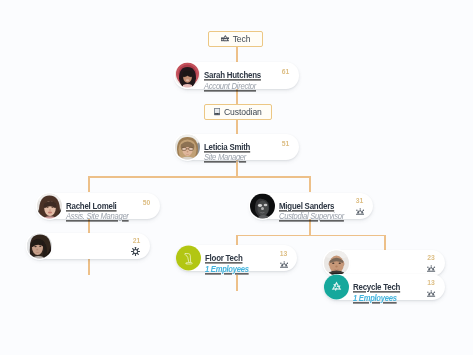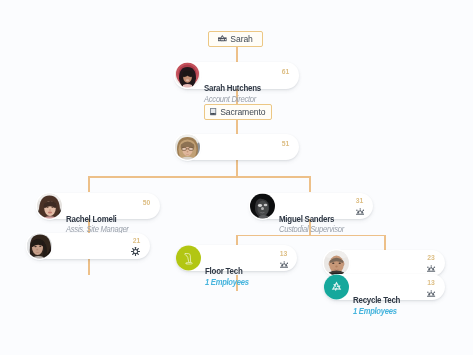--- a/index.html
+++ b/index.html
@@ -20,21 +20,21 @@
   
   .card{position:absolute;background:#ffffff;border-radius:13px;
         box-shadow:0 1px 2px rgba(40,50,70,.10),0 2px 4px rgba(40,50,70,.07);box-sizing:border-box;}
   .av{position:absolute;left:0;top:50%;transform:translateY(-50%);
       width:25px;height:25px;border-radius:50%;overflow:hidden;
       box-shadow:0 0 0 1.5px #fff,0 1px 2px rgba(35,45,65,.18);}
   .av svg{display:block;width:25px;height:25px;}
   .badge{position:absolute;left:0;top:50%;transform:translateY(-50%);
       width:25px;height:25px;border-radius:50%;display:flex;
       align-items:center;justify-content:center;}
-  .ctext{position:absolute;left:29px;top:50%;transform:translateY(-50%);margin-top:19px;}
+  .ctext{position:absolute;left:29px;top:50%;transform:translateY(-50%);margin-top:6px;text-decoration:underline;}
   .cname{font-size:8.5px;font-weight:bold;color:#2e3744;line-height:10.6px;
          white-space:nowrap;letter-spacing:-.25px;display:block;transform:scaleX(.93);transform-origin:0 50%;}
   .crole{font-size:8.3px;font-style:italic;color:#9aa1ab;line-height:10.6px;
          white-space:nowrap;letter-spacing:-.3px;display:block;transform:scaleX(.92);transform-origin:0 50%;}
   .crole.emp{color:#45b4dd;font-weight:bold;}
   .cnum{position:absolute;font-size:6.8px;color:#ddbe84;font-weight:bold;
         text-align:center;}
   .cico{position:absolute;}
   .cico svg{display:block;}
 </style>
@@ -68,36 +68,36 @@
         <path d="M21.5 0 l6.5 9 v22 h-13 v-22 z"></path>
         <circle cx="6" cy="23.5" r="3.2" fill="#fffdf7"></circle>
         <circle cx="16" cy="23.5" r="3.2" fill="#fffdf7"></circle>
         <circle cx="27" cy="23.5" r="3.2" fill="#fffdf7"></circle>
         <circle cx="37" cy="23.5" r="3.2" fill="#fffdf7"></circle>
         <circle cx="21.5" cy="23.5" r="3.2" fill="#fffdf7"></circle>
         <rect x="18" y="9" width="7" height="5" fill="#fffdf7"></rect>
       </g>
         </svg>
     </span>
-    <span class="ulabel">Sarah</span>
+    <span class="ulabel">Tech</span>
   </div>
 
   <div class="unit" style="left:204px;top:104px;width:68px;height:16px;">
     <span>
       <svg width="6.2" height="7.2" viewBox="0 0 31 36">
           <g>
         <rect x="0" y="0" width="31" height="36" rx="2.5" fill="#6b7480"></rect>
         <rect x="4" y="4" width="23" height="22" rx="1.2" fill="#e6e9ec"></rect>
         <rect x="4" y="26" width="5" height="6" fill="#2c3239"></rect>
         <rect x="11" y="26" width="9" height="6" fill="#2c3239"></rect>
         <rect x="22" y="26" width="5" height="6" fill="#2c3239"></rect>
       </g>
         </svg>
     </span>
-    <span class="ulabel">Sacramento</span>
+    <span class="ulabel">Custodian</span>
   </div>
 
   <svg width="0" height="0" style="position:absolute" aria-hidden="true">
       <defs>
 
     <symbol id="i-crown" viewBox="0 0 28 24">
       <g fill="#5c646e">
         <circle cx="14" cy="3.0" r="2.4"></circle>
         <circle cx="3.0" cy="7.6" r="2.5"></circle>
         <circle cx="25.0" cy="7.6" r="2.5"></circle>
@@ -206,20 +206,24 @@
             <rect x="13.5" y="25.8" width="9" height="6" rx="2.4"></rect>
             <rect x="27.5" y="25.8" width="9" height="6" rx="2.4"></rect>
             <path d="M22.5 28.6 h5"></path>
           </g>
           <ellipse cx="25" cy="34.5" rx="2" ry="1.6" fill="#c09375"></ellipse>
           <path d="M21 38.5 q4 2.4 8 0 q-4 3.4 -8 0Z" fill="#a7665a"></path>
           <path d="M13 47 q12-5 24 0 l0 6 l-24 0Z" fill="#d9d2c9"></path>
         </g>
       </svg>
     </div>
+    <div class="ctext">
+      <div class="cname">Leticia Smith</div>
+      <div class="crole">Site Manager</div>
+    </div>
     <div class="cnum" style="right:5.5px;top:6.5px;width:16px;">51</div>
   </div>
 
   <div class="card" style="left:37px;top:192.5px;width:123px;height:26px;">
     <div class="av">
       <svg viewBox="0 0 50 50">
         <defs>
             <filter id="bl1" x="-20%" y="-20%" width="140%" height="140%">
           <feGaussianBlur stdDeviation="1.15"></feGaussianBlur>
             </filter>

